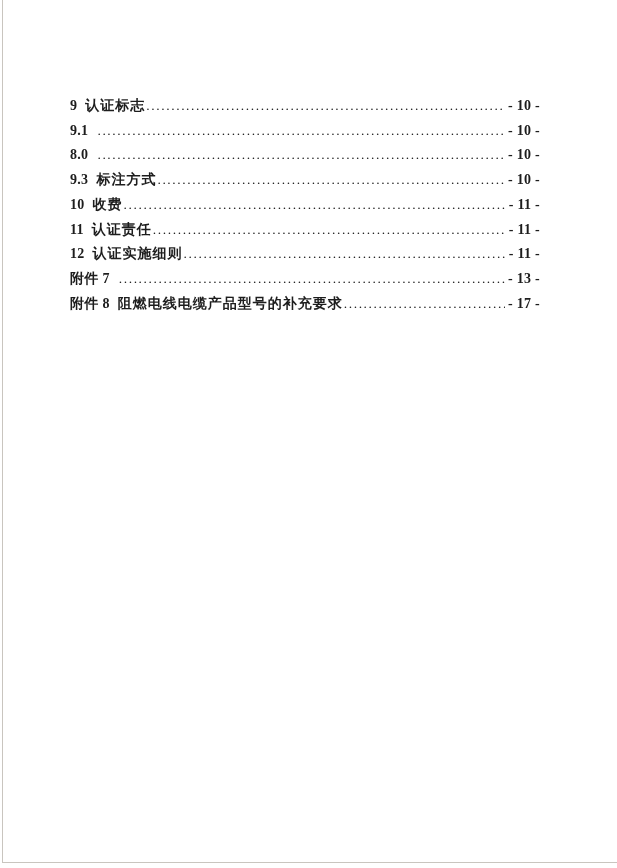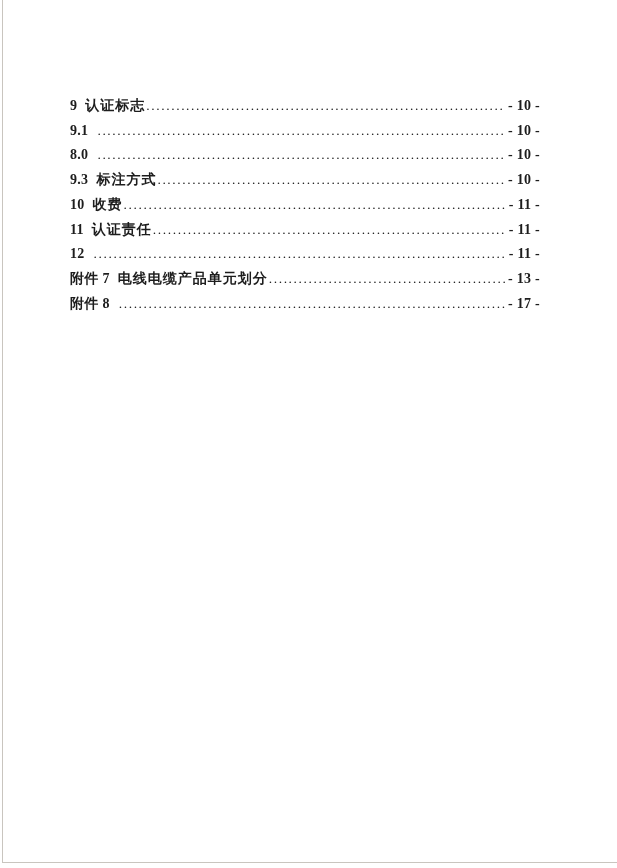--- a/index.html
+++ b/index.html
@@ -116,30 +116,31 @@
     <span class="pagenum">- 11 -</span>
   </div>
       <div class="toc-row">
     <span class="num">11</span>
     <span class="title">认证责任</span>
     <span class="leader">............................................................................................................................................................................................................................</span>
     <span class="pagenum">- 11 -</span>
   </div>
       <div class="toc-row">
     <span class="num">12</span>
+    <span class="title">认证实施细则</span>
     <span class="leader">............................................................................................................................................................................................................................</span>
     <span class="pagenum">- 11 -</span>
   </div>
       <div class="toc-row">
     <span class="num">附件 7</span>
-    <span class="title">电线电缆产品单元划分</span>
     <span class="leader">............................................................................................................................................................................................................................</span>
     <span class="pagenum">- 13 -</span>
   </div>
       <div class="toc-row">
     <span class="num">附件 8</span>
+    <span class="title">阻燃电线电缆产品型号的补充要求</span>
     <span class="leader">............................................................................................................................................................................................................................</span>
     <span class="pagenum">- 17 -</span>
   </div>
     </div>
   <div class="edge-left"></div>
   <div class="edge-bottom"></div>
 </div>
 
 </body></html>

